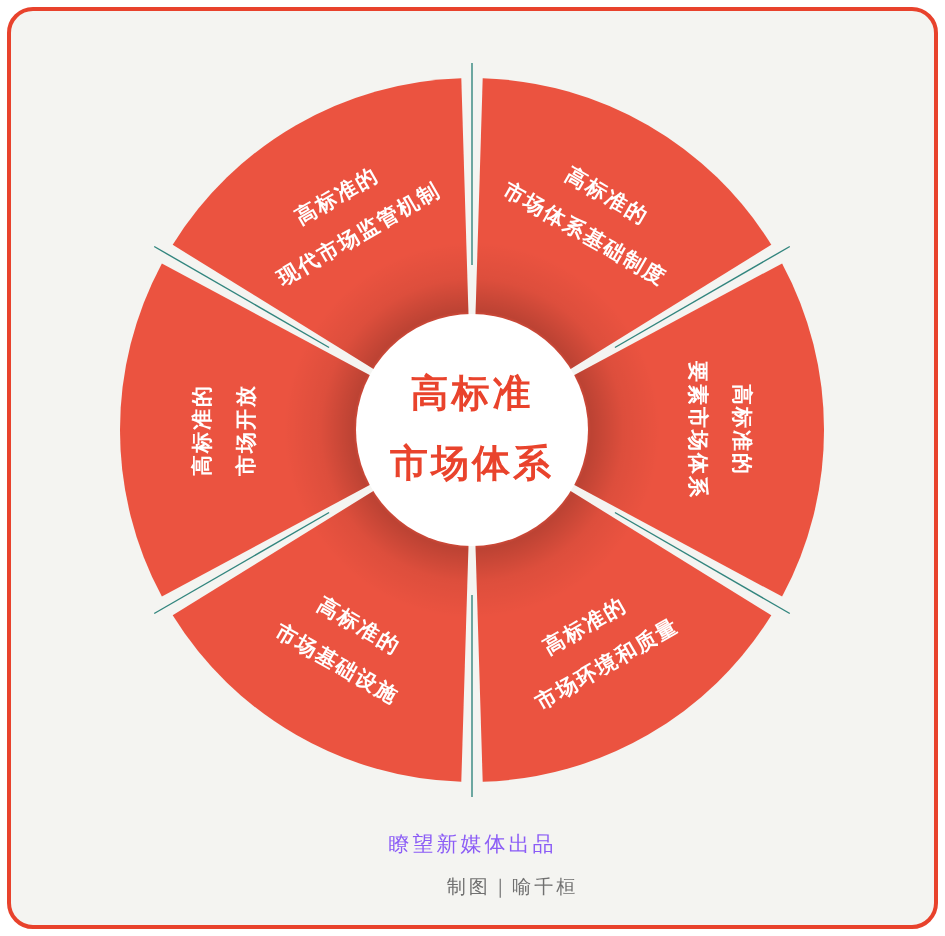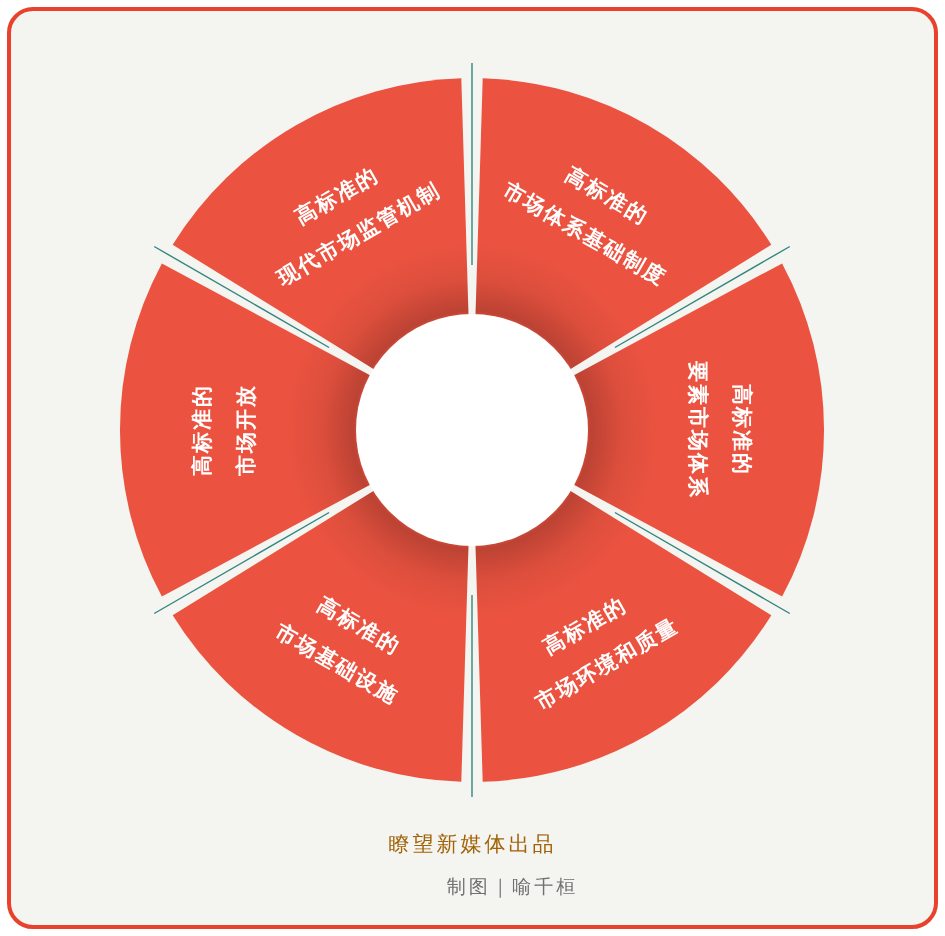--- a/index.html
+++ b/index.html
@@ -26,21 +26,21 @@
     position:absolute; z-index:3;
     left:472px; top:428px;
     transform:translate(-50%,-50%);
     text-align:center; white-space:nowrap;
     color:#e9432c; font-weight:bold;
     font-size:38px; letter-spacing:3px; line-height:1.85;
   }
   .footer { position:absolute; left:0; right:0; top:0; z-index:2; }
   .footer-line1 {
     position:absolute; top:830px; width:100%; text-align:center;
-    font-size:21px; letter-spacing:3px; color:#a16207;
+    font-size:21px; letter-spacing:3px; color:#8b5cf6;
   }
   .footer-line2 {
     position:absolute; top:874px; width:100%; text-align:center;
     font-size:19px; letter-spacing:3px; color:#707070;margin-left:40px;
   }
 </style>
 </head>
 <body>
 
 <div class="page">
@@ -103,19 +103,23 @@
   </div>
   <div class="wedge-label" style="left: 224px; top: 430px; transform: translate(-50%, -50%) rotate(-90deg); color: rgb(255, 255, 255);">
     <div>高标准的</div>
     <div>市场开放</div>
   </div>
   <div class="wedge-label" style="left: 348px; top: 215.226px; transform: translate(-50%, -50%) rotate(-30deg); color: rgb(255, 255, 255);">
     <div>高标准的</div>
     <div>现代市场监管机制</div>
   </div>
 
+  <div class="center-label" style="color: rgb(233, 67, 44);">
+    <div>高标准</div>
+    <div>市场体系</div>
+  </div>
 
   <div class="footer">
     <div class="footer-line1">瞭望新媒体出品</div>
     <div class="footer-line2">制图｜喻千桓</div>
   </div>
 
 </div>
 
 </body></html>

